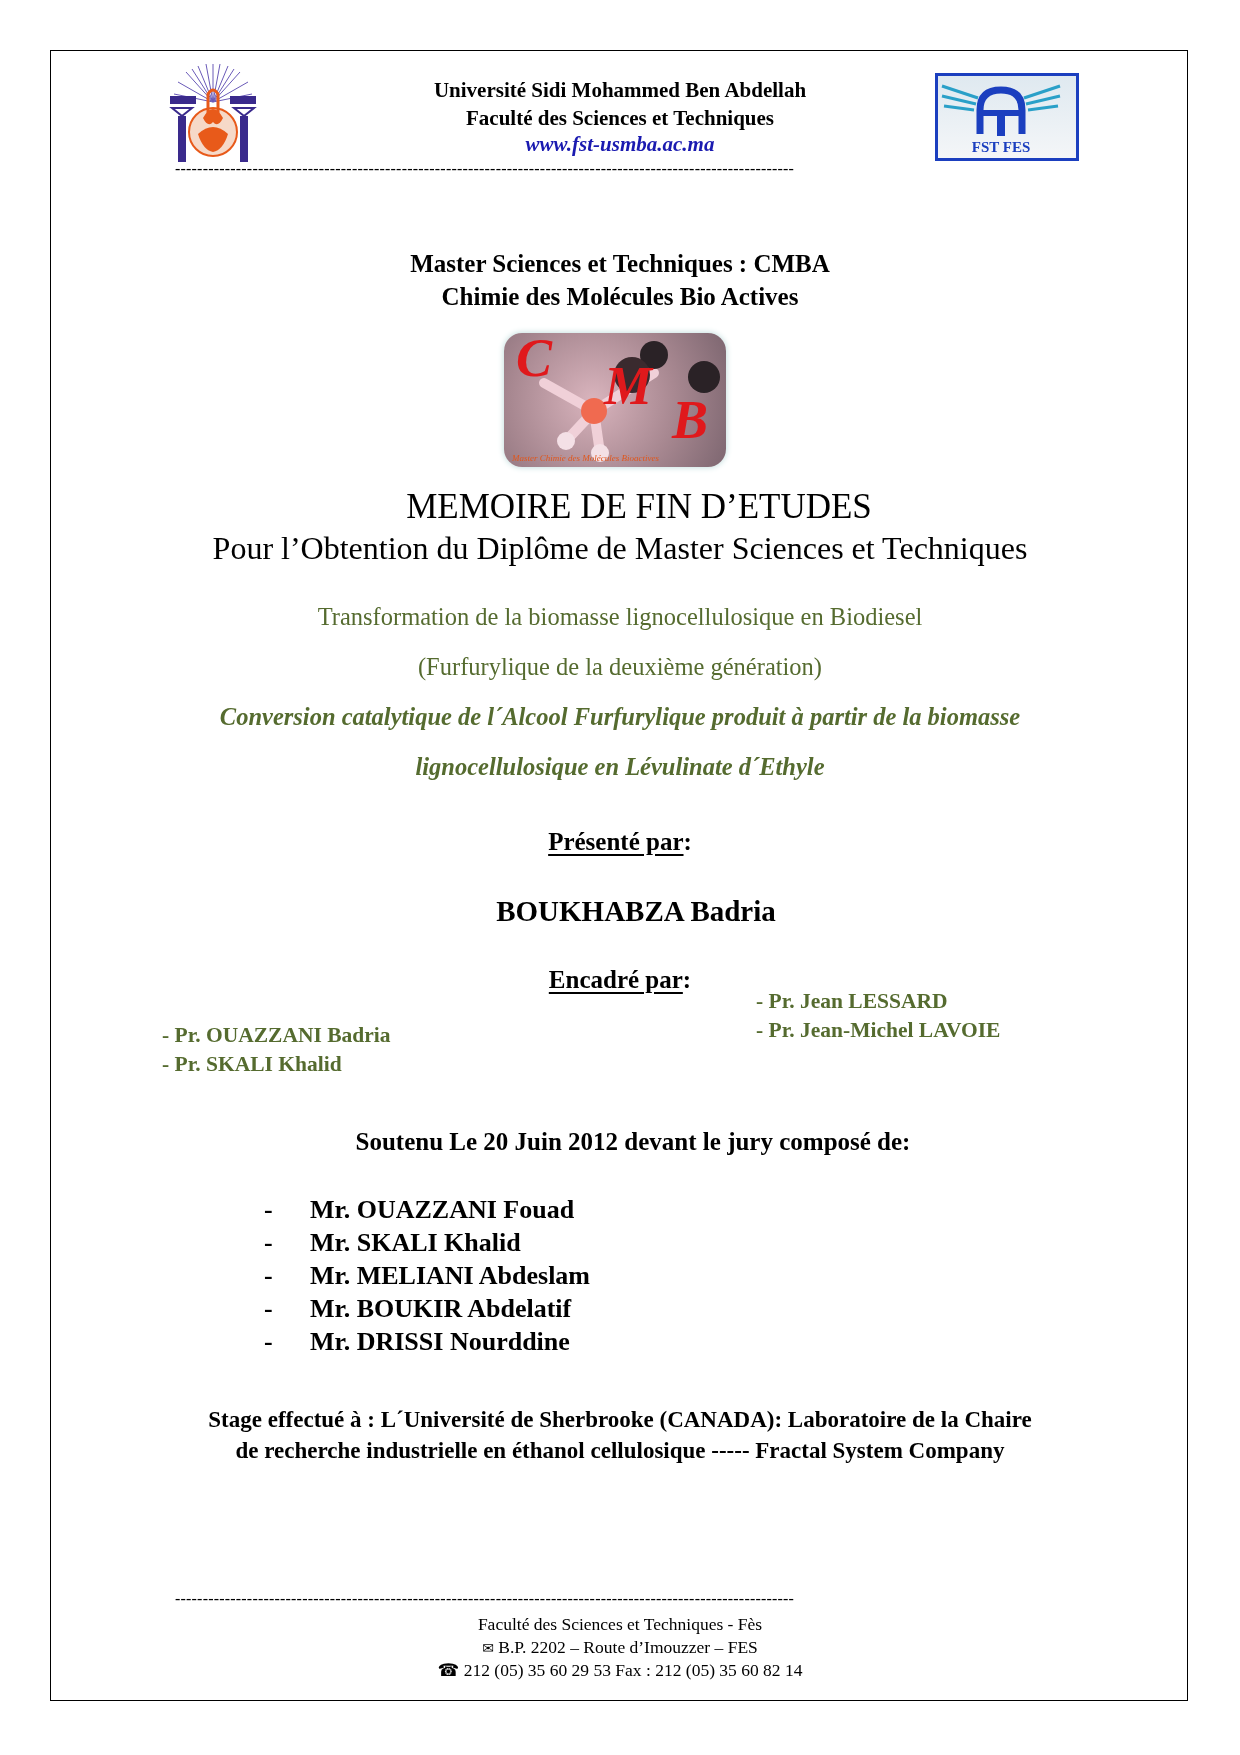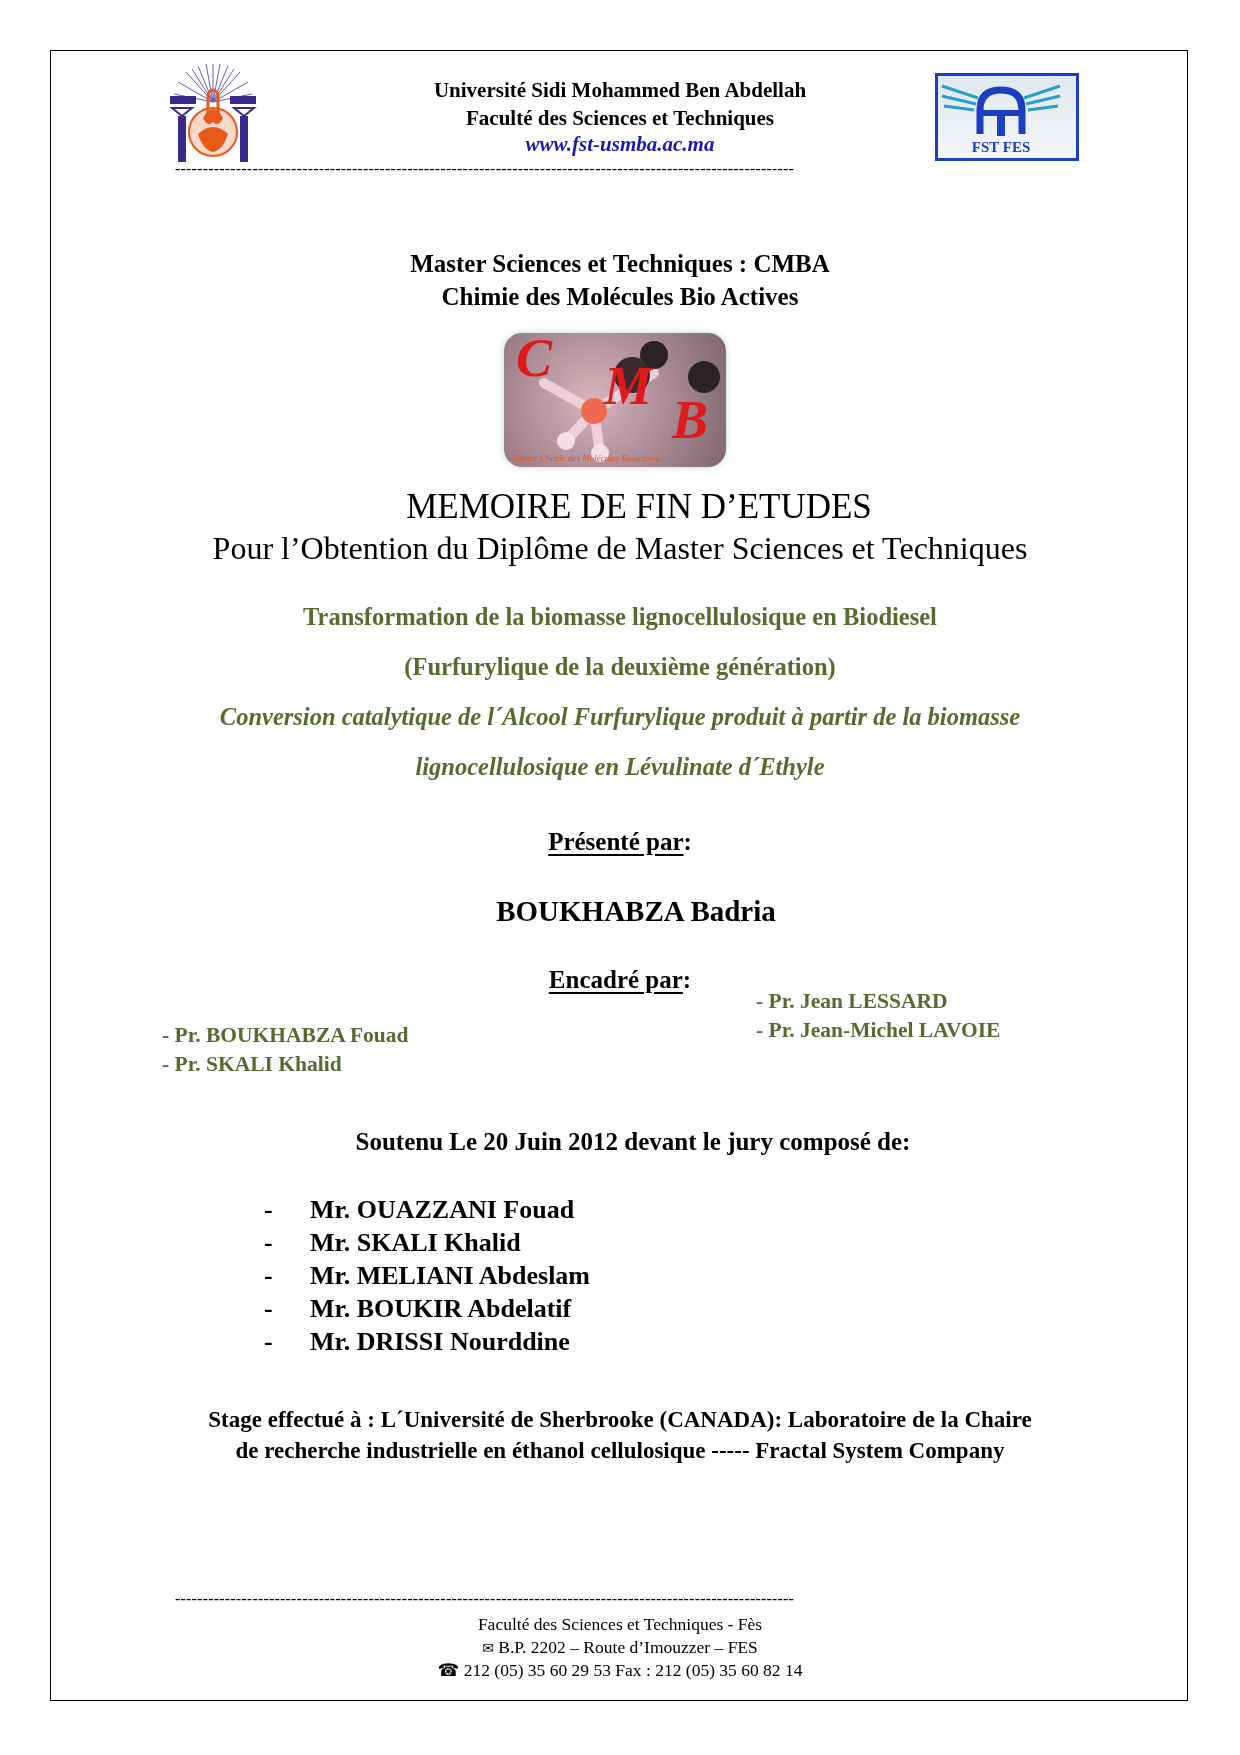--- a/index.html
+++ b/index.html
@@ -6,21 +6,21 @@
   body { width:1240px; height:1755px; position:relative; font-family:"Liberation Serif","DejaVu Serif",serif; color:#000; overflow:hidden; }
   .frame { position:absolute; left:50px; top:50px; width:1138px; height:1651px; border:1.5px solid #000; box-sizing:border-box; }
   .abs { position:absolute; }
   .center { left:0; width:1240px; text-align:center; }
   .header-line { font-weight:bold; font-size:21px; line-height:28px; }
   .website { font-style:italic; font-weight:bold; color:#1a1ab0; font-size:21px; }
   .dashes { font-size:16px; letter-spacing:0.2px; white-space:nowrap; overflow:hidden; color:#000; }
   .master { font-weight:bold; font-size:25px; line-height:33px; }
   .memoire { font-weight:normal; font-size:35px;padding-left:19px; }
   .obtention { font-size:32px; }
-  .green { color:#556b2f; font-weight:bold; font-size:24.5px; }
+  .green { color:#556b2f; font-weight:normal; font-size:24.5px; }
   .green-i { color:#556b2f; font-weight:bold; font-style:italic; font-size:24.5px; }
   .sec { font-weight:bold; font-size:25px; }
   .u { text-decoration:underline; text-decoration-thickness:2px; text-underline-offset:4px; }
   .student { font-weight:bold; font-size:29px; }
   .sup { color:#556b2f; font-weight:bold; font-size:21.5px; line-height:29px; }
   .jury-title { font-weight:bold; font-size:25px;padding-left:13px; }
   .jury { font-weight:bold; font-size:26px; line-height:33px; }
   .jury .dash { display:inline-block; width:46px; }
   .stage { font-weight:bold; font-size:23px; line-height:31px; }
   .footer { font-size:17.5px; line-height:23.5px; }
@@ -121,21 +121,21 @@
 
 <div class="abs center sec" style="top:828px;">
   <span class="u">Présenté par</span><span>:</span>
 </div>
 <div class="abs center student" style="top:895px;margin-left:16px;">BOUKHABZA Badria</div>
 
 <div class="abs center sec" style="top:966px;">
   <span class="u">Encadré par</span><span>:</span>
 </div>
 <div class="abs sup" style="left:162px; top:1021px;">
-  <div>- Pr. BOUKHABZA  Fouad</div>
+  <div>- Pr. OUAZZANI  Badria</div>
   <div>- Pr. SKALI  Khalid</div>
 </div>
 <div class="abs sup" style="left:756px; top:987px;">
   <div>- Pr. Jean LESSARD</div>
   <div>- Pr. Jean-Michel LAVOIE</div>
 </div>
 
 <div class="abs center jury-title" style="top:1128px;">Soutenu Le 20 Juin 2012 devant le jury composé de:</div>
 <div class="abs jury" style="left:264px; top:1193px;">
   <div><span class="dash">-</span><span>Mr. OUAZZANI Fouad</span></div>

